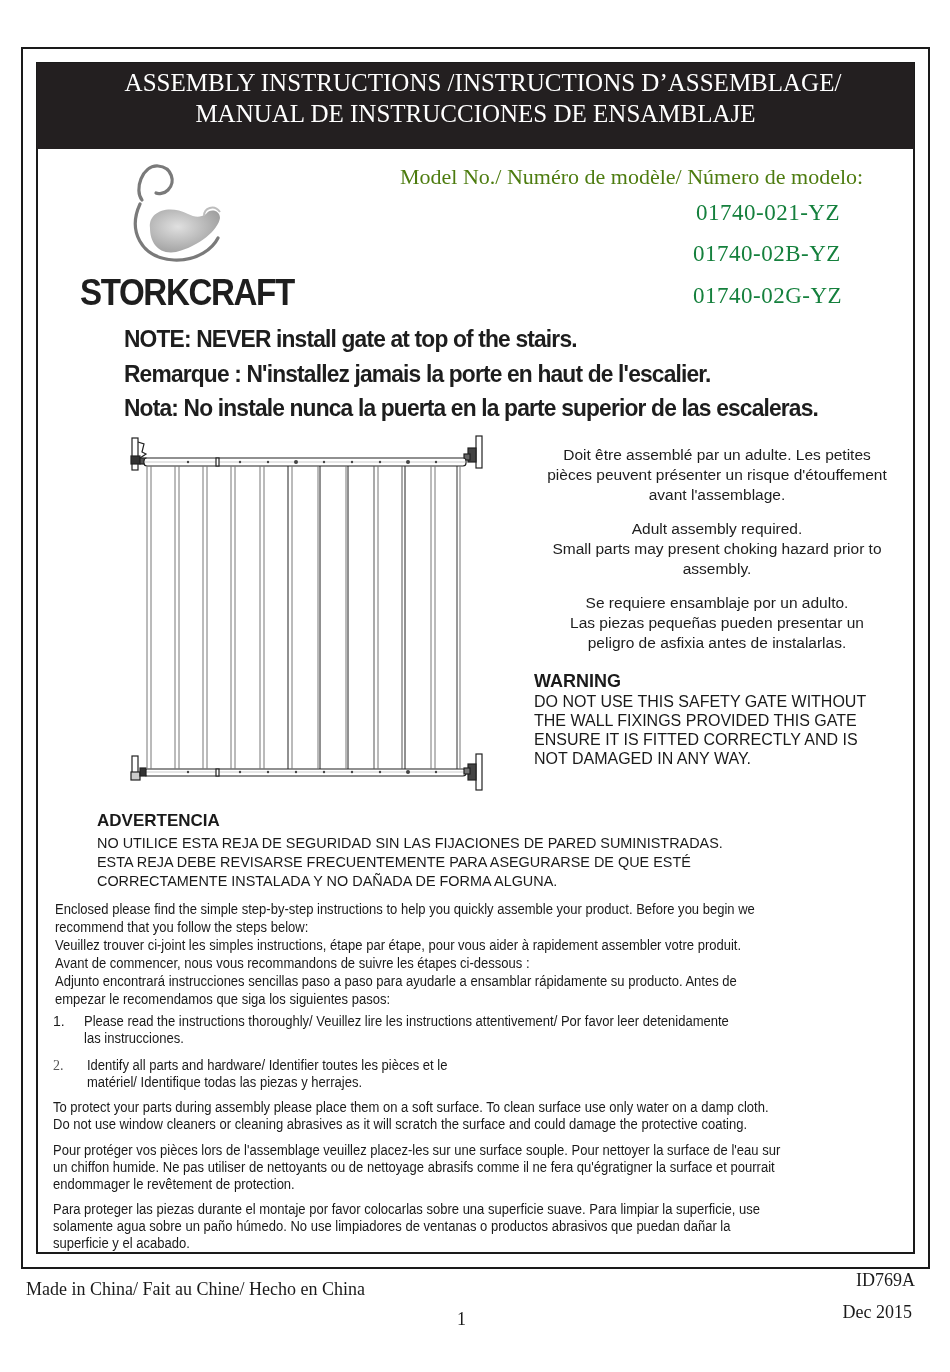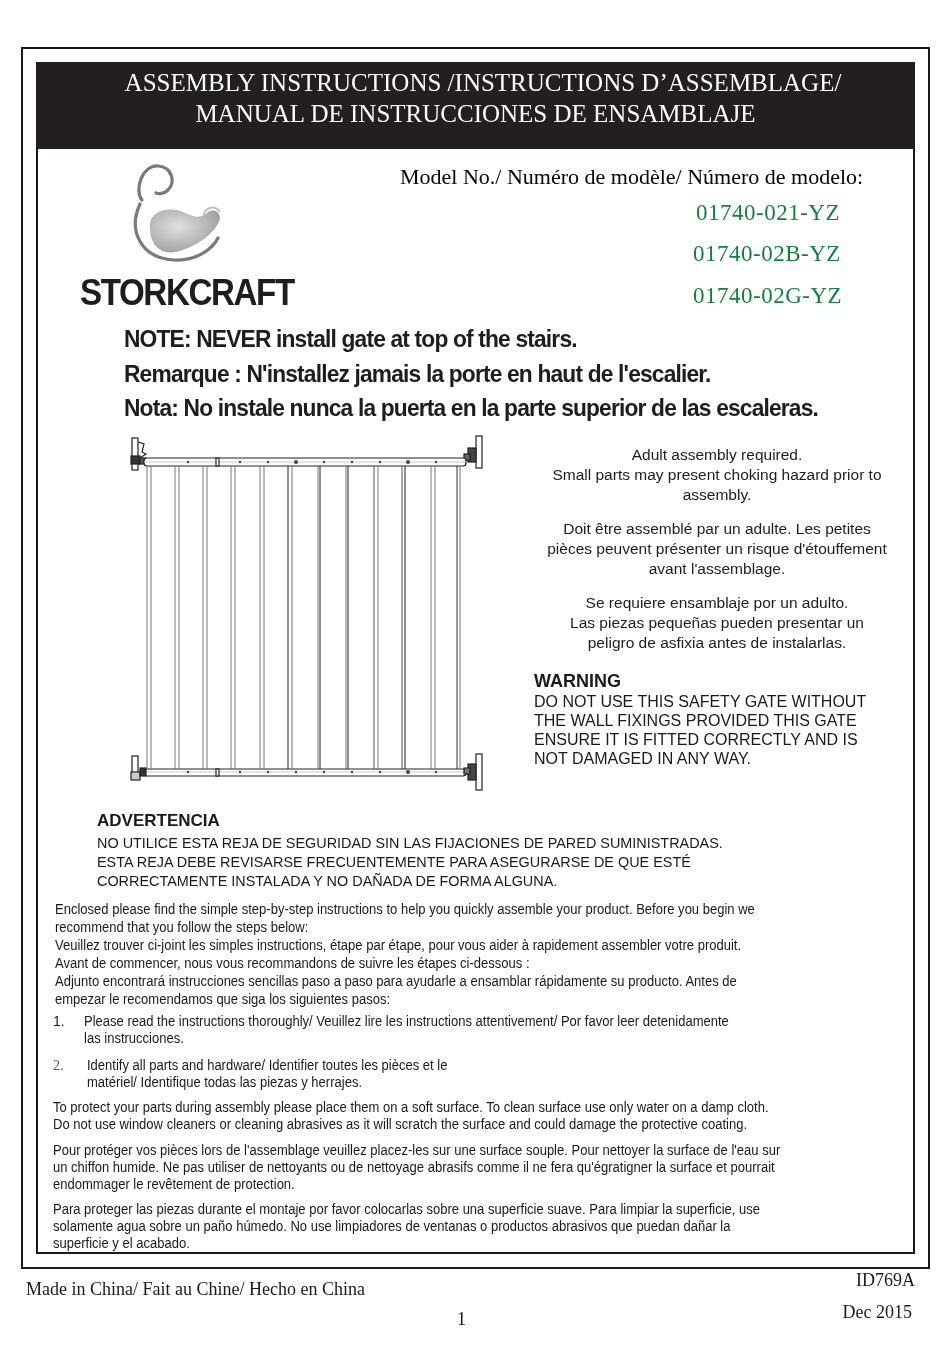--- a/index.html
+++ b/index.html
@@ -26,21 +26,21 @@
     .logo { position: absolute; left: 80px; top: 160px; width: 200px; height: 155px; }
     .logo svg { position: absolute; left: 48px; top: 0; }
     .logo-word {
       position: absolute; left: 0; top: 112px;
       font-family: "Liberation Sans", sans-serif; font-weight: bold; font-size: 36px;
       letter-spacing: -1.5px; color: #1e1e1e; transform: scaleX(0.92); transform-origin: left;
     }
 
     .model-label {
       position: absolute; left: 400px; top: 164px; font-family: "Liberation Serif", serif;
-      font-size: 22px; color: #000000;
+      font-size: 22px; color: #4d7c0f;
     }
     .model-num {
       position: absolute; font-family: "Liberation Serif", serif; font-size: 23px; color: #15803d;
       letter-spacing: 0.5px;
     }
 
     .note-block {
       position: absolute; left: 124px; top: 322px; font-family: "Liberation Sans", sans-serif;
       font-weight: bold; font-size: 24.5px; line-height: 34.5px; color: #1d1d1d;
       letter-spacing: -0.9px; transform: scaleX(0.93); transform-origin: left;
@@ -206,28 +206,28 @@
       <line x1="303" y1="34" x2="303" y2="337"></line>
         <line x1="307" y1="34" x2="307" y2="337"></line>
       <line x1="329" y1="34" x2="329" y2="337" stroke="#333"></line>
         <line x1="332" y1="34" x2="332" y2="337"></line>
     </g>
   </svg>
 </div>
 
 <div class="adult-block">
   <p>
+    <span>Doit être assemblé par un adulte. Les petites</span><br>
+    <span>pièces peuvent présenter un risque d'étouffement</span><br>
+    <span>avant l'assemblage.</span>
+  </p>
+  <p>
     <span>Adult assembly required.</span><br>
     <span>Small parts may present choking hazard prior to</span><br>
     <span>assembly.</span>
-  </p>
-  <p>
-    <span>Doit être assemblé par un adulte. Les petites</span><br>
-    <span>pièces peuvent présenter un risque d'étouffement</span><br>
-    <span>avant l'assemblage.</span>
   </p>
   <p>
     <span>Se requiere ensamblaje por un adulto.</span><br>
     <span>Las piezas pequeñas pueden presentar un</span><br>
     <span>peligro de asfixia antes de instalarlas.</span>
   </p>
 </div>
 
 <div class="warning-title">WARNING</div>
 <div class="warning-body">

